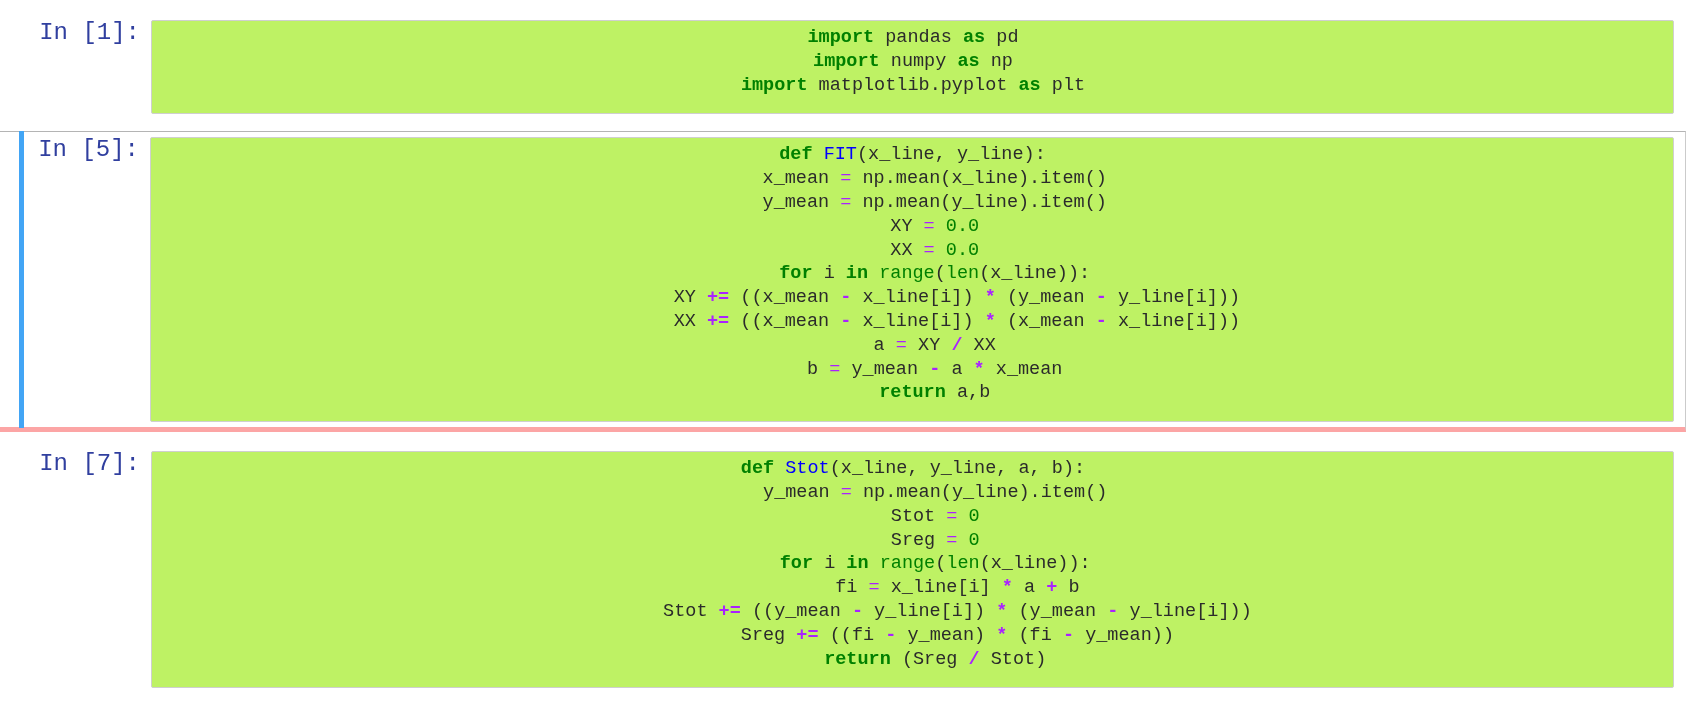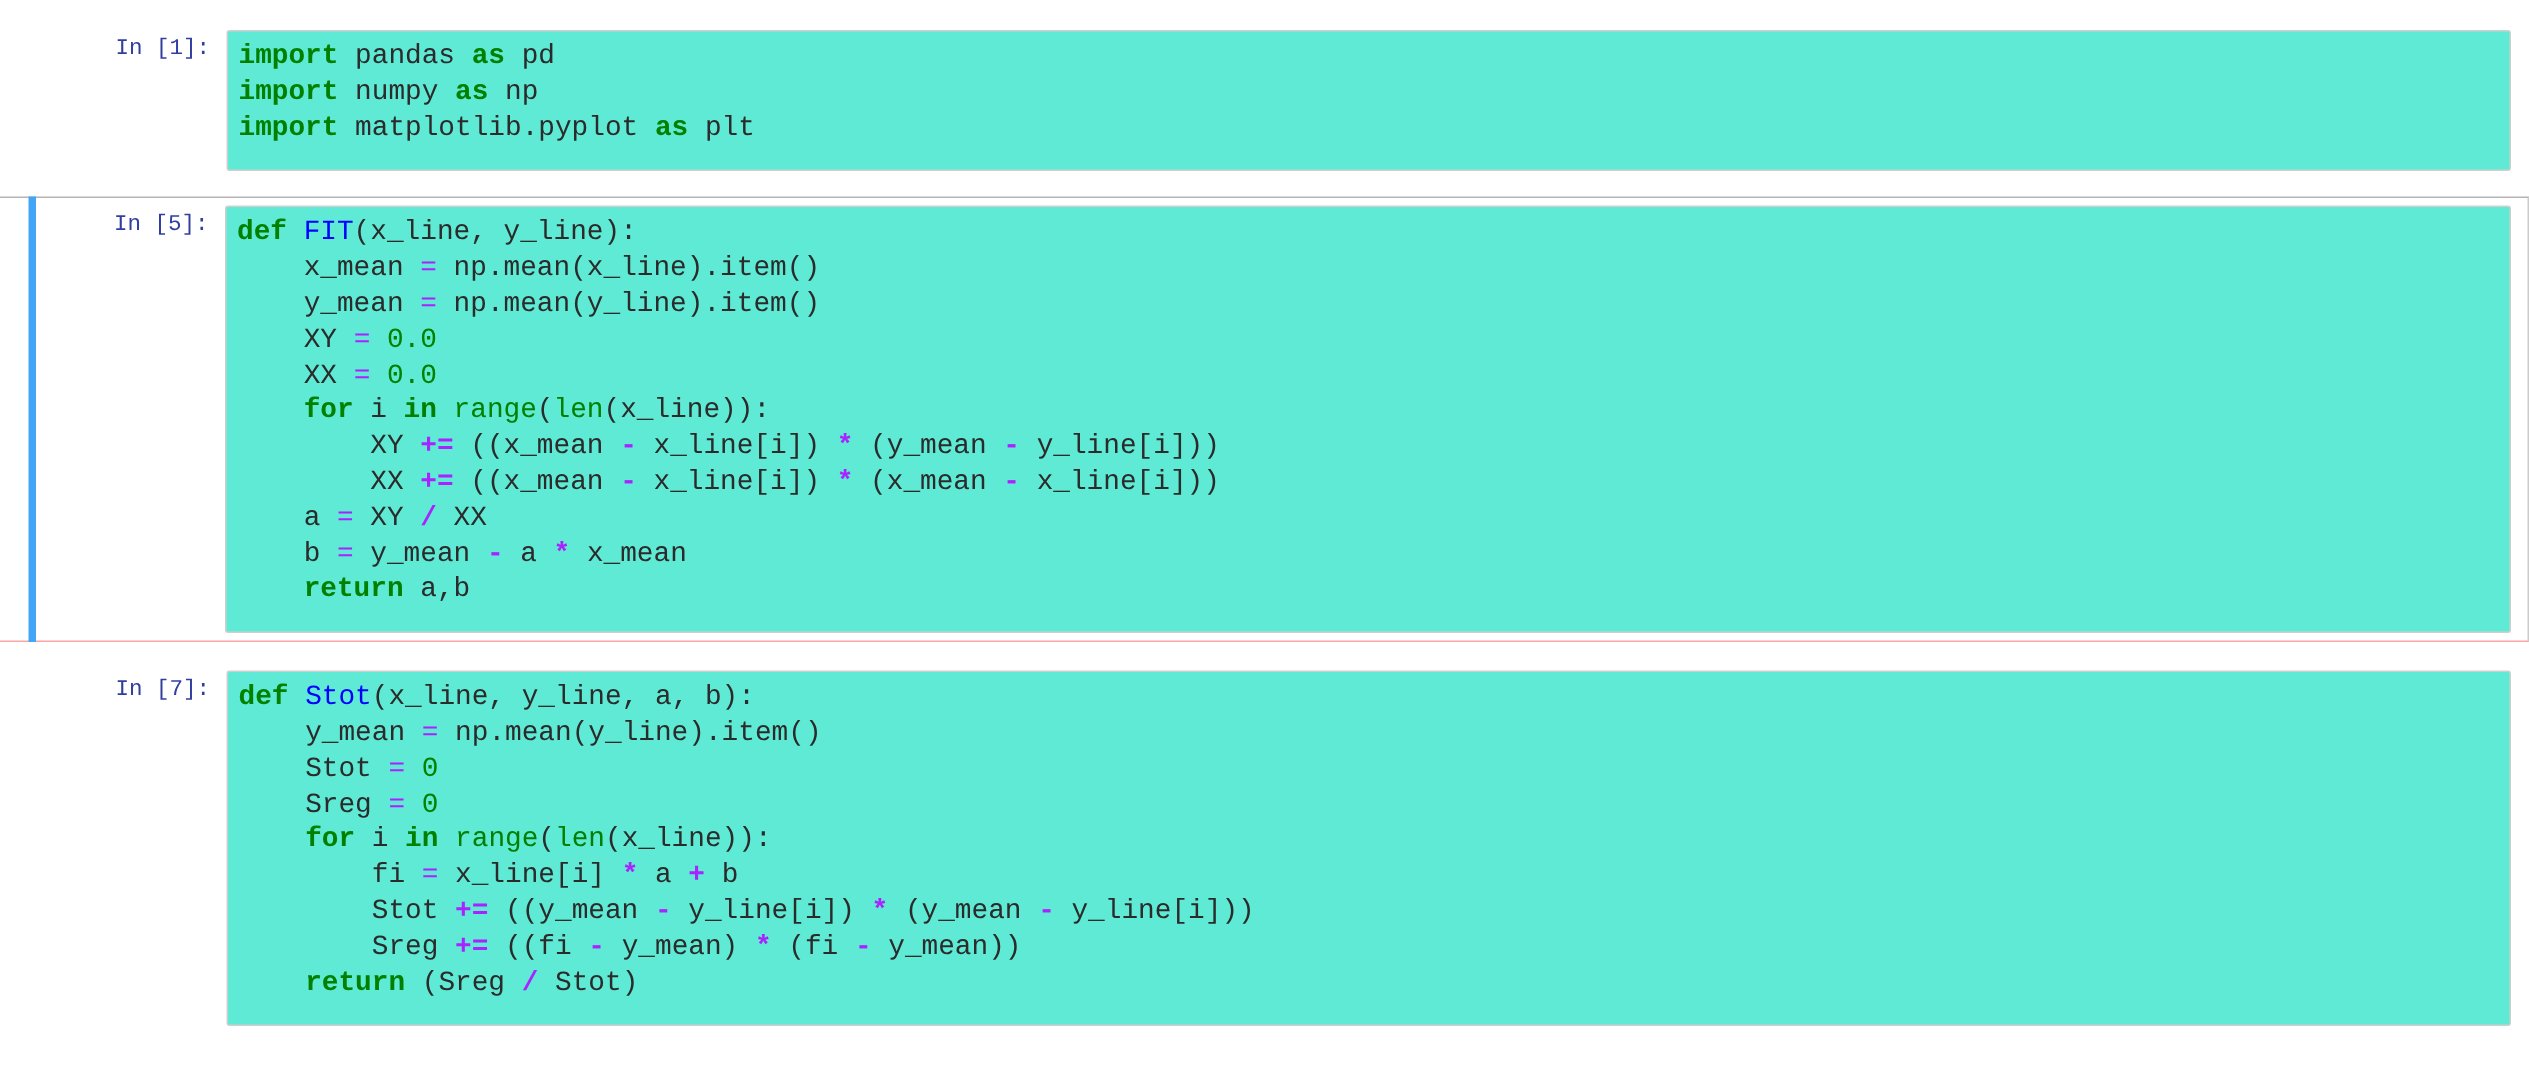--- a/index.html
+++ b/index.html
@@ -28,21 +28,21 @@
     position: relative;
     display: flex;
     align-items: flex-start;
     box-sizing: border-box;
     padding: 5px 11px 5px 0;
     border: 1px solid transparent;
     background: #ffffff;
   }
   .cell.selected {
     border-top: 1px solid #b4b4b4;
-    border-bottom: 1px solid #fca5a5;
+    border-bottom: 5px solid #fca5a5;
     border-right: 1px solid #cbcbcb;
     border-left: none;
     padding-left: 0;
   }
   .sel-bar {
     position: absolute;
     left: 19px;
     top: -1px;
     bottom: -1px;
     width: 5px;
@@ -51,39 +51,40 @@
 
   
   .prompt {
     flex: 0 0 auto;
     width: 150px;
     text-align: right;
     padding-right: 11px;
     box-sizing: border-box;
     color: #303f9f;
     font-family: "Liberation Mono", "DejaVu Sans Mono", monospace;
-    font-size: 15px;
+    font-size: 24px;
     line-height: 23.8px;
     letter-spacing: 0px;
     white-space: pre;
     user-select: none;
     padding-top: 1px;
   }
 
   
   .inner {
     flex: 1 1 auto;
     min-width: 0;
   }
   .input-area {
-    background: #5eead4;
+    background: #bef264;
     border: 1px solid #cfcfcf;
     border-radius: 2px;
     padding: 5px 6px 16px 7px;
     box-sizing: border-box;
+    text-align: center;
   }
   pre.code {
     margin: 0;
     padding: 0;
     background: transparent;
     font-family: "Liberation Mono", "DejaVu Sans Mono", monospace;
     font-size: 18.5px;
     line-height: 23.8px;
     color: #2b2b2b;
     white-space: pre;

